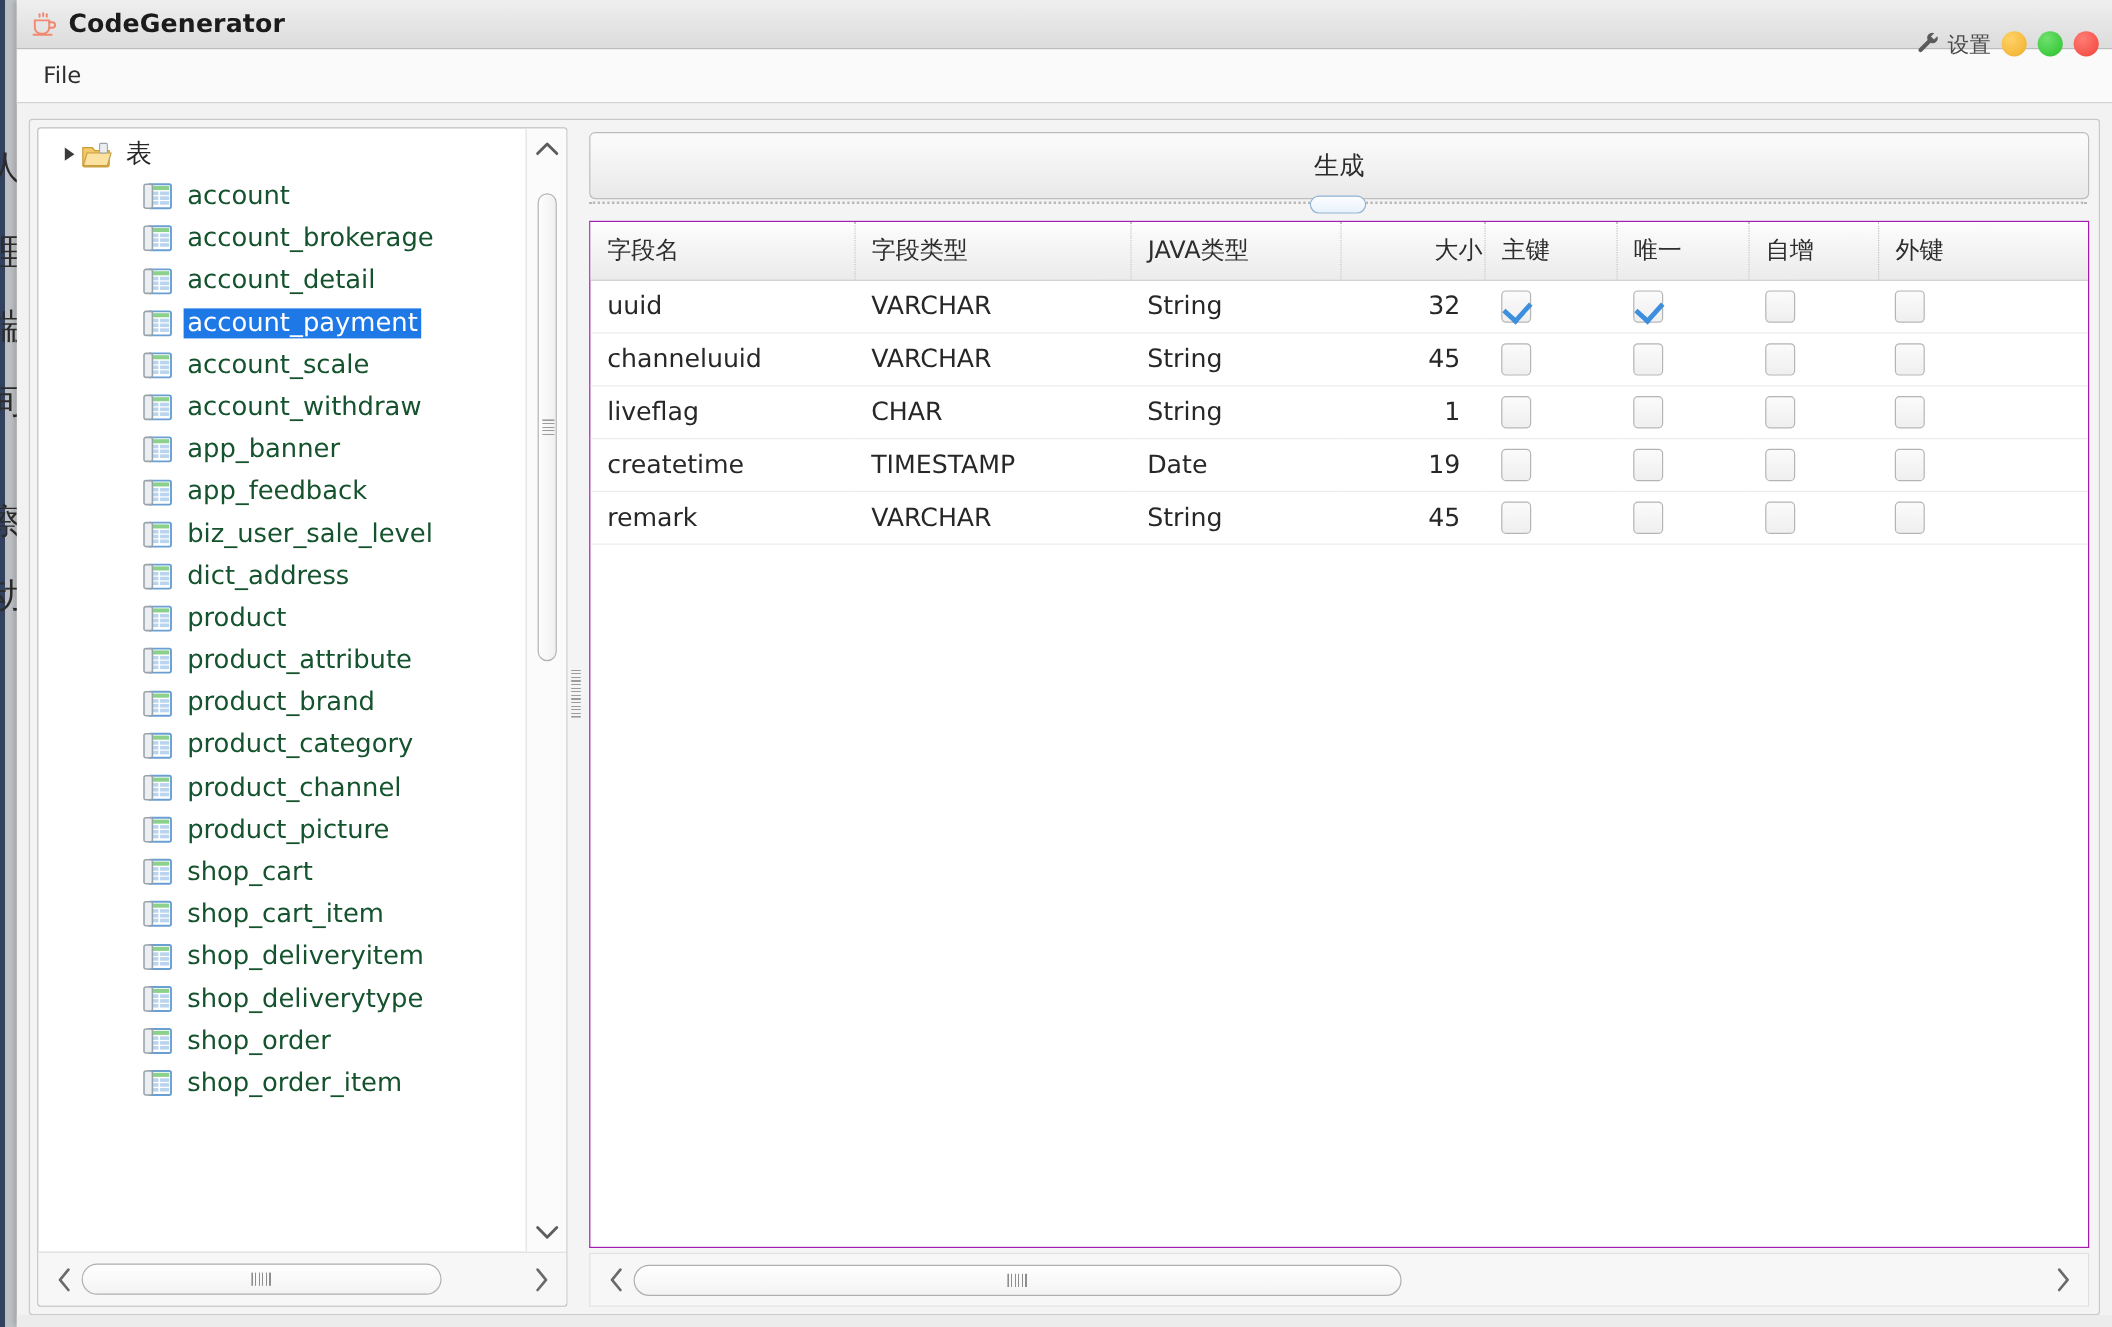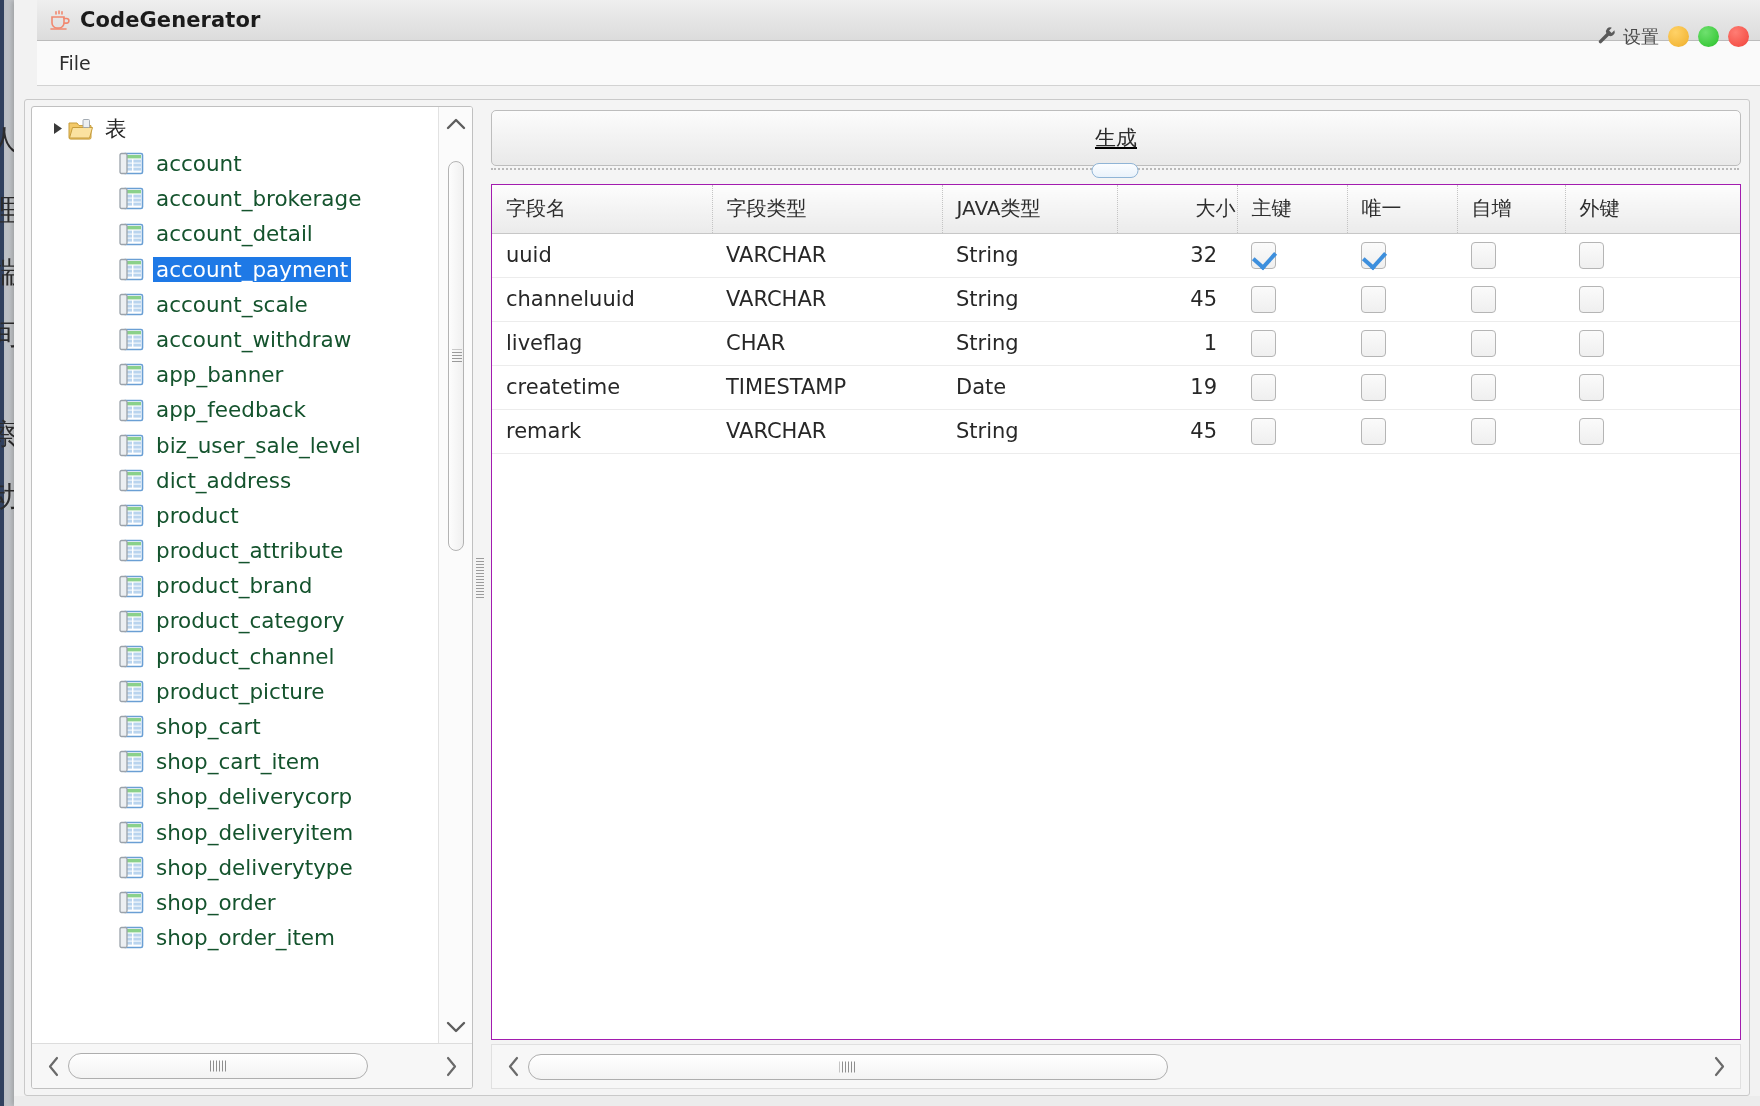--- a/index.html
+++ b/index.html
@@ -28,21 +28,20 @@
     white-space: nowrap;
   }
 
   
   #app-window {
     position: absolute;
     left: 14px; top: 0px;
     width: 1746px; height: 1106px;
     background: #f2f2f2;
     box-shadow: -2px 0 5px rgba(0,0,0,.22);
-    padding-left: 23px;
   }
 
   
   #title-bar {
     position: relative;
     height: 41px;
     background: linear-gradient(180deg,#efefef 0%,#e4e4e4 55%,#dcdcdc 100%);
     border-bottom: 1px solid #bcbcbc;
     display: flex; align-items: center;
   }
@@ -216,21 +215,21 @@
     background: repeating-linear-gradient(180deg,#9b9b9b 0 1px,transparent 1px 3px);
   }
 
   
   #right-pane {
     position: relative;
     flex: 1; height: 100%;
     display: flex; flex-direction: column;
     overflow: hidden;
   }
-  #generate-wrap { padding: 4px 2px 0 4px; flex:0 0 auto;text-decoration:underline; }
+  #generate-wrap { padding: 4px 2px 0 4px; flex:0 0 auto; }
   #generate-btn {
     width: 100%; height: 56px;
     background: linear-gradient(180deg,#fcfcfc 0%,#f2f2f2 52%,#e9e9e9 100%);
     border: 1px solid #bdbdbd;
     border-radius: 5px;
     font-size: 21px; color: #2b2b2b;
     display: flex; align-items: center; justify-content: center;
     cursor: default;
   }
   
@@ -665,36 +664,20 @@
                         <rect x="6" y="7.6" width="7" height="3"></rect>
                         <rect x="14.4" y="7.6" width="7.6" height="3"></rect>
   <rect x="6" y="11.6" width="7" height="3"></rect>
                         <rect x="14.4" y="11.6" width="7.6" height="3"></rect>
   <rect x="6" y="15.6" width="7" height="3"></rect>
                         <rect x="14.4" y="15.6" width="7.6" height="3"></rect>
                       </g>
   <rect x="1" y="1.5" width="7" height="20" rx="1.5" fill="#eceff2" stroke="#9aa2aa" stroke-width="1.3"></rect>
 </svg>
                     <span class="tree-label">shop_cart_item</span>
-                  </div>
-                  <div class="tree-row child">
-                    <svg class="table-icon" viewBox="0 0 25 23">
-  <rect x="4.5" y="1.5" width="19" height="20" rx="1.5" fill="#ffffff" stroke="#6a9fd4" stroke-width="1.6"></rect>
-  <rect x="6" y="3" width="16" height="3.4" fill="#8bd18b"></rect>
-  <g fill="#b9d4ee">
-                        <rect x="6" y="7.6" width="7" height="3"></rect>
-                        <rect x="14.4" y="7.6" width="7.6" height="3"></rect>
-  <rect x="6" y="11.6" width="7" height="3"></rect>
-                        <rect x="14.4" y="11.6" width="7.6" height="3"></rect>
-  <rect x="6" y="15.6" width="7" height="3"></rect>
-                        <rect x="14.4" y="15.6" width="7.6" height="3"></rect>
-                      </g>
-  <rect x="1" y="1.5" width="7" height="20" rx="1.5" fill="#eceff2" stroke="#9aa2aa" stroke-width="1.3"></rect>
-</svg>
-                    <span class="tree-label">shop_deliverycorp</span>
                   </div>
                   <div class="tree-row child">
                     <svg class="table-icon" viewBox="0 0 25 23">
   <rect x="4.5" y="1.5" width="19" height="20" rx="1.5" fill="#ffffff" stroke="#6a9fd4" stroke-width="1.6"></rect>
   <rect x="6" y="3" width="16" height="3.4" fill="#8bd18b"></rect>
   <g fill="#b9d4ee">
                         <rect x="6" y="7.6" width="7" height="3"></rect>
                         <rect x="14.4" y="7.6" width="7.6" height="3"></rect>
   <rect x="6" y="11.6" width="7" height="3"></rect>
                         <rect x="14.4" y="11.6" width="7.6" height="3"></rect>

